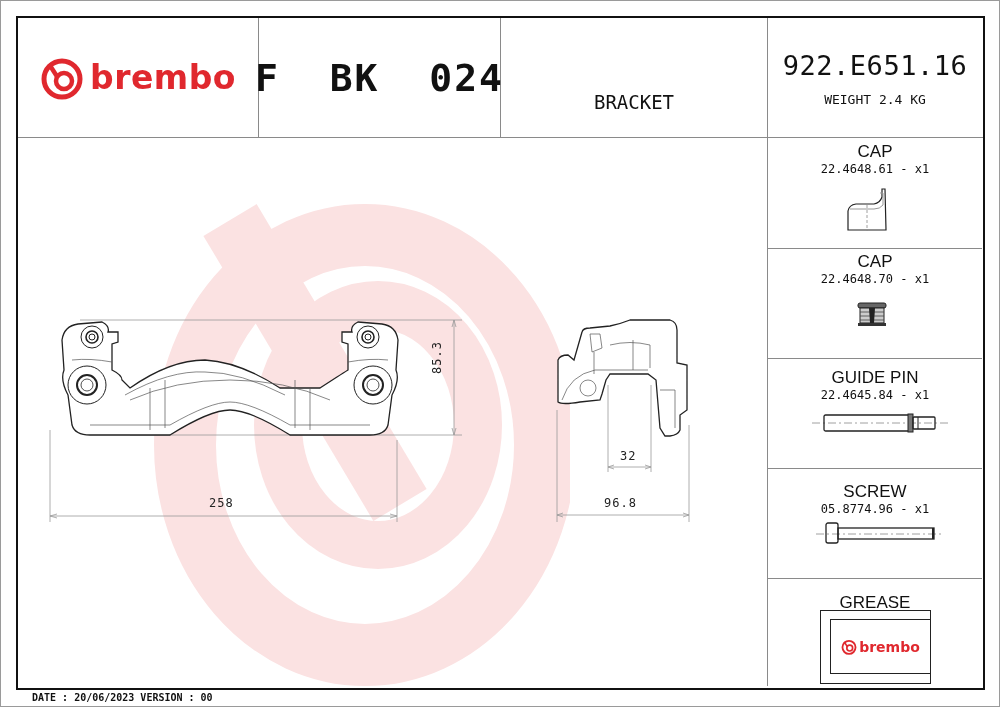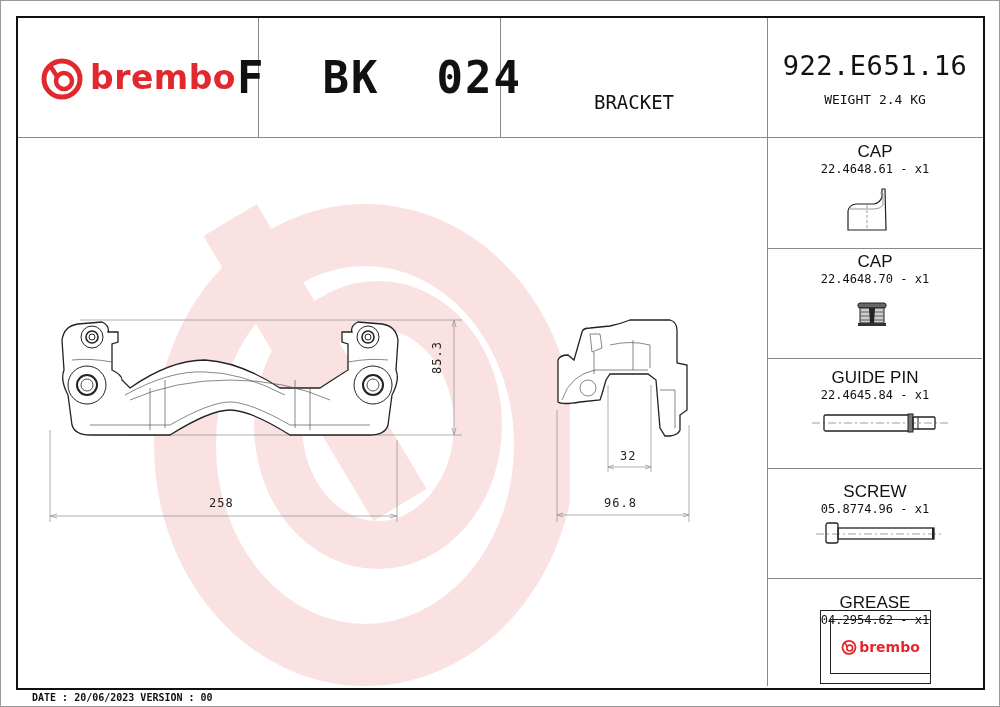--- a/index.html
+++ b/index.html
@@ -7,21 +7,21 @@
          font-family: "Liberation Sans", "DejaVu Sans", sans-serif; color: #111; }
   .page-edge { position: absolute; left: 0; top: 0; width: 998px; height: 705px;
                border: 1px solid #9a9a9a; }
   .frame { position: absolute; left: 16px; top: 16px; width: 965px; height: 670px;
            border: 2px solid #111; box-sizing: content-box; }
   .abs { position: absolute; }
   .vline { position: absolute; width: 1px; background: #8a8a8a; }
   .hline { position: absolute; height: 1px; background: #8a8a8a; }
   .cell-center { position: absolute; display: flex; align-items: center; justify-content: center; }
   .code { font-family: "DejaVu Sans Mono", "Liberation Mono", monospace; font-weight: bold;
-          font-size: 44px; letter-spacing: 2px; }
+          font-size: 38px; letter-spacing: 2px; }
   .title { font-family: "DejaVu Sans Mono", "Liberation Mono", monospace; font-size: 19px; }
   .partno { font-family: "DejaVu Sans Mono", "Liberation Mono", monospace; font-size: 27px; letter-spacing: 0.5px; }
   .weight { font-family: "DejaVu Sans Mono", "Liberation Mono", monospace; font-size: 13px; }
   .comp-name { font-family: Liberation Sans, sans-serif; font-size: 17px; text-align: center; }
   .comp-code { font-family: "DejaVu Sans Mono", "Liberation Mono", monospace; font-size: 12px; text-align: center; }
   .dim { font-family: "DejaVu Sans Mono", "Liberation Mono", monospace; font-size: 12px; color: #222; letter-spacing: 1px; }
   .footer { font-family: "DejaVu Sans Mono", "Liberation Mono", monospace; font-size: 10px; font-weight: bold; }
   .brand-word { font-family: "DejaVu Sans", "Liberation Sans", sans-serif; font-weight: bold; }
   .component { position: absolute; left: 768px; width: 214px; }
 </style>
@@ -114,21 +114,20 @@
   <svg class="abs" style="left:46px; top:52px;" width="130" height="24" viewBox="0 0 130 24">
     <line x1="2" y1="13" x2="128" y2="13" stroke="#888" stroke-width="0.8" stroke-dasharray="8,3,2,3"></line>
     <rect x="12" y="2" width="12" height="20" rx="2" fill="none" stroke="#222" stroke-width="1.3"></rect>
     <rect x="24" y="7" width="96" height="11" fill="none" stroke="#222" stroke-width="1.3"></rect>
     <line x1="119" y1="7" x2="119" y2="18" stroke="#222" stroke-width="2"></line>
   </svg>
 </div>
 
 <div class="component" style="top:579px; height:107px;">
   <div class="comp-name" style="margin-top:14px;">GREASE</div>
-  <div class="comp-code">04.2954.62 - x1</div>
   <div class="abs" style="left:52px; top:31px; width:111px; height:74px; border:1.5px solid #222; box-sizing:border-box;">
     <div class="abs" style="left:9px; top:8px; width:100px; height:55px; border:1.5px solid #222; border-right:none; box-sizing:border-box; display:flex; align-items:center; justify-content:center;">
       <svg width="16" height="16" viewBox="0 0 44 44" style="margin-right:2px;">
         <circle cx="22" cy="23" r="18" fill="none" stroke="#e0282e" stroke-width="5"></circle>
         <circle cx="24" cy="25" r="8" fill="none" stroke="#e0282e" stroke-width="4.5"></circle>
         <path d="M 9 8 L 18 22" stroke="#e0282e" stroke-width="4.5" fill="none"></path>
       </svg>
       <span class="brand-word" style="color:#e0282e; font-size:14px;">brembo</span>
     </div>
   </div>

